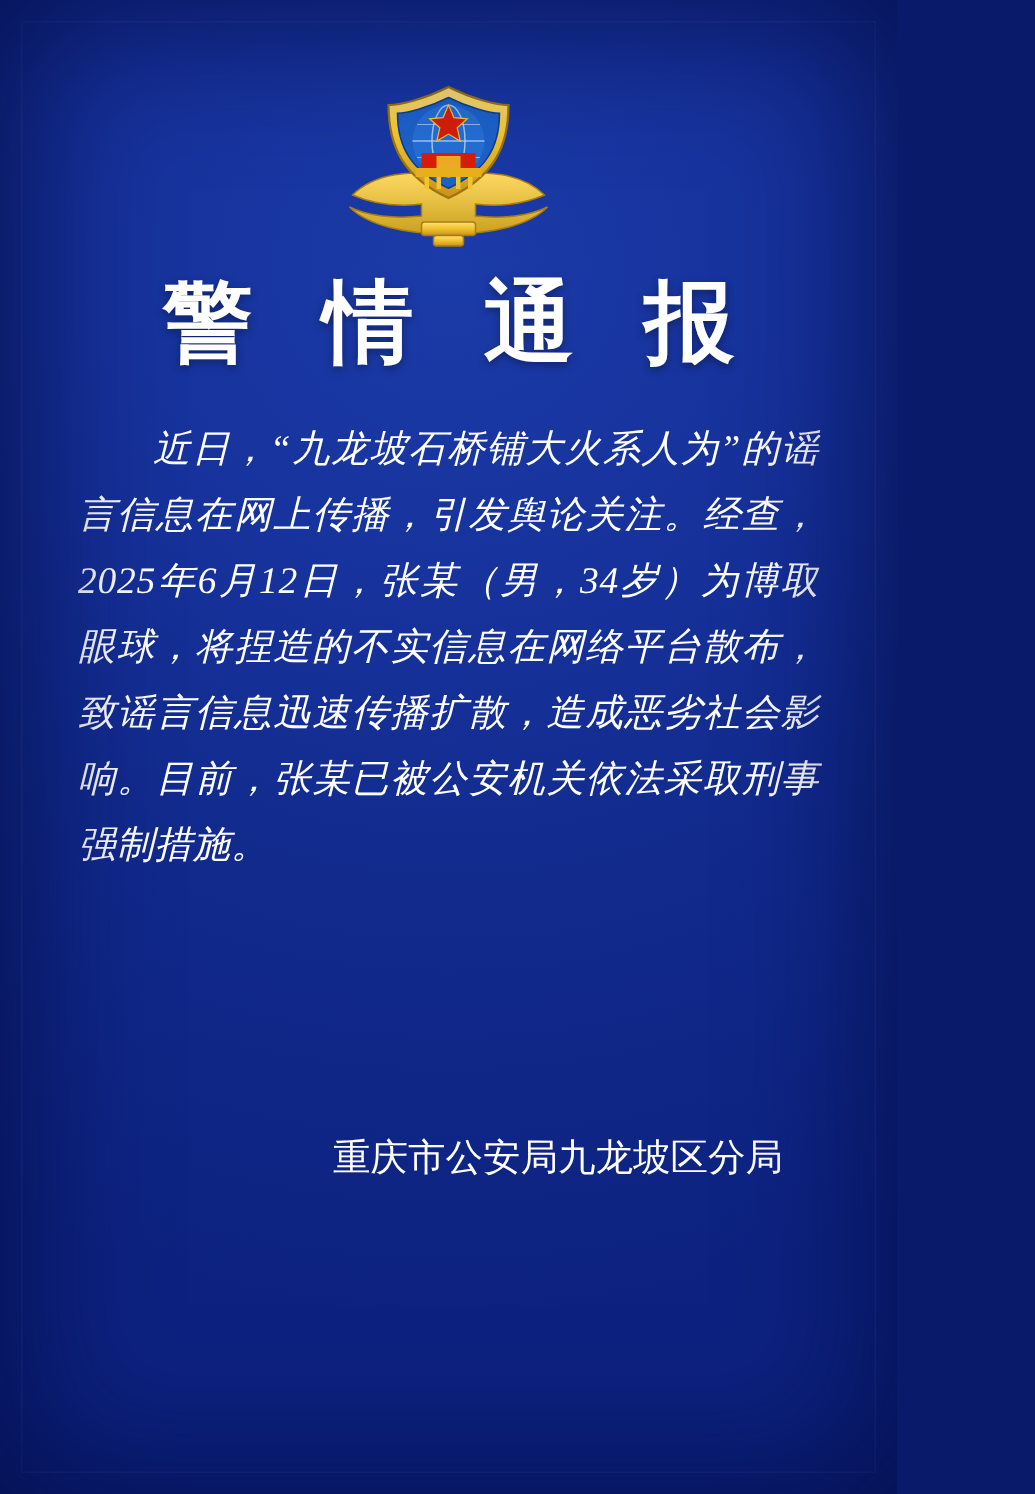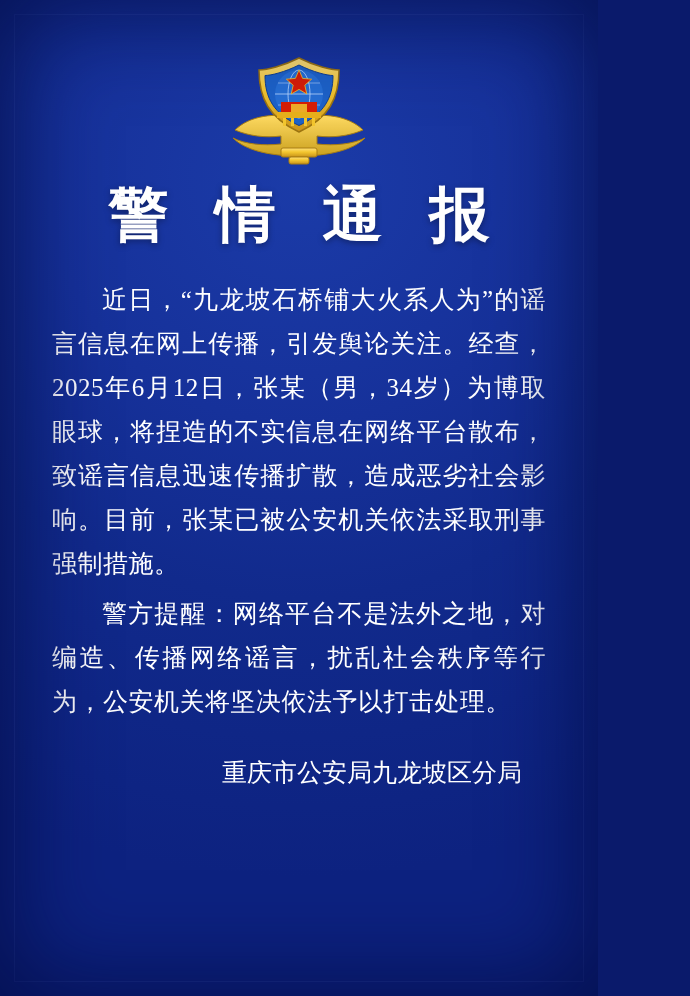--- a/index.html
+++ b/index.html
@@ -81,20 +81,21 @@
     left: 52px;
     right: 52px;
     top: 278px;
     color: #ffffff;
     font-size: 25px;
     line-height: 44px;
     text-align: justify;
     text-justify: inter-ideograph;
     font-family: "Liberation Serif", "DejaVu Serif", serif;
     letter-spacing: 0.5px;
+    font-style: italic;
   }
   .body-text p {
     margin: 0 0 6px 0;
     text-indent: 2em;
   }
 
   
   .signature {
     position: absolute;
     right: 76px;
@@ -158,20 +159,19 @@
           <rect x="93" y="66" width="3" height="8"></rect>
         </g>
       </svg>
     </div>
   </div>
 
   <div class="title">警 情 通 报</div>
 
   <div class="body-text">
     <p>近日，“九龙坡石桥铺大火系人为”的谣言信息在网上传播，引发舆论关注。经查，2025年6月12日，张某（男，34岁）为博取眼球，将捏造的不实信息在网络平台散布，致谣言信息迅速传播扩散，造成恶劣社会影响。目前，张某已被公安机关依法采取刑事强制措施。</p>
-    <p>警方提醒：网络平台不是法外之地，对编造、传播网络谣言，扰乱社会秩序等行为，公安机关将坚决依法予以打击处理。</p>
   </div>
 
   <div class="signature">
     <span class="org">重庆市公安局九龙坡区分局</span>
   </div>
 
 </div>
 
 </body></html>

